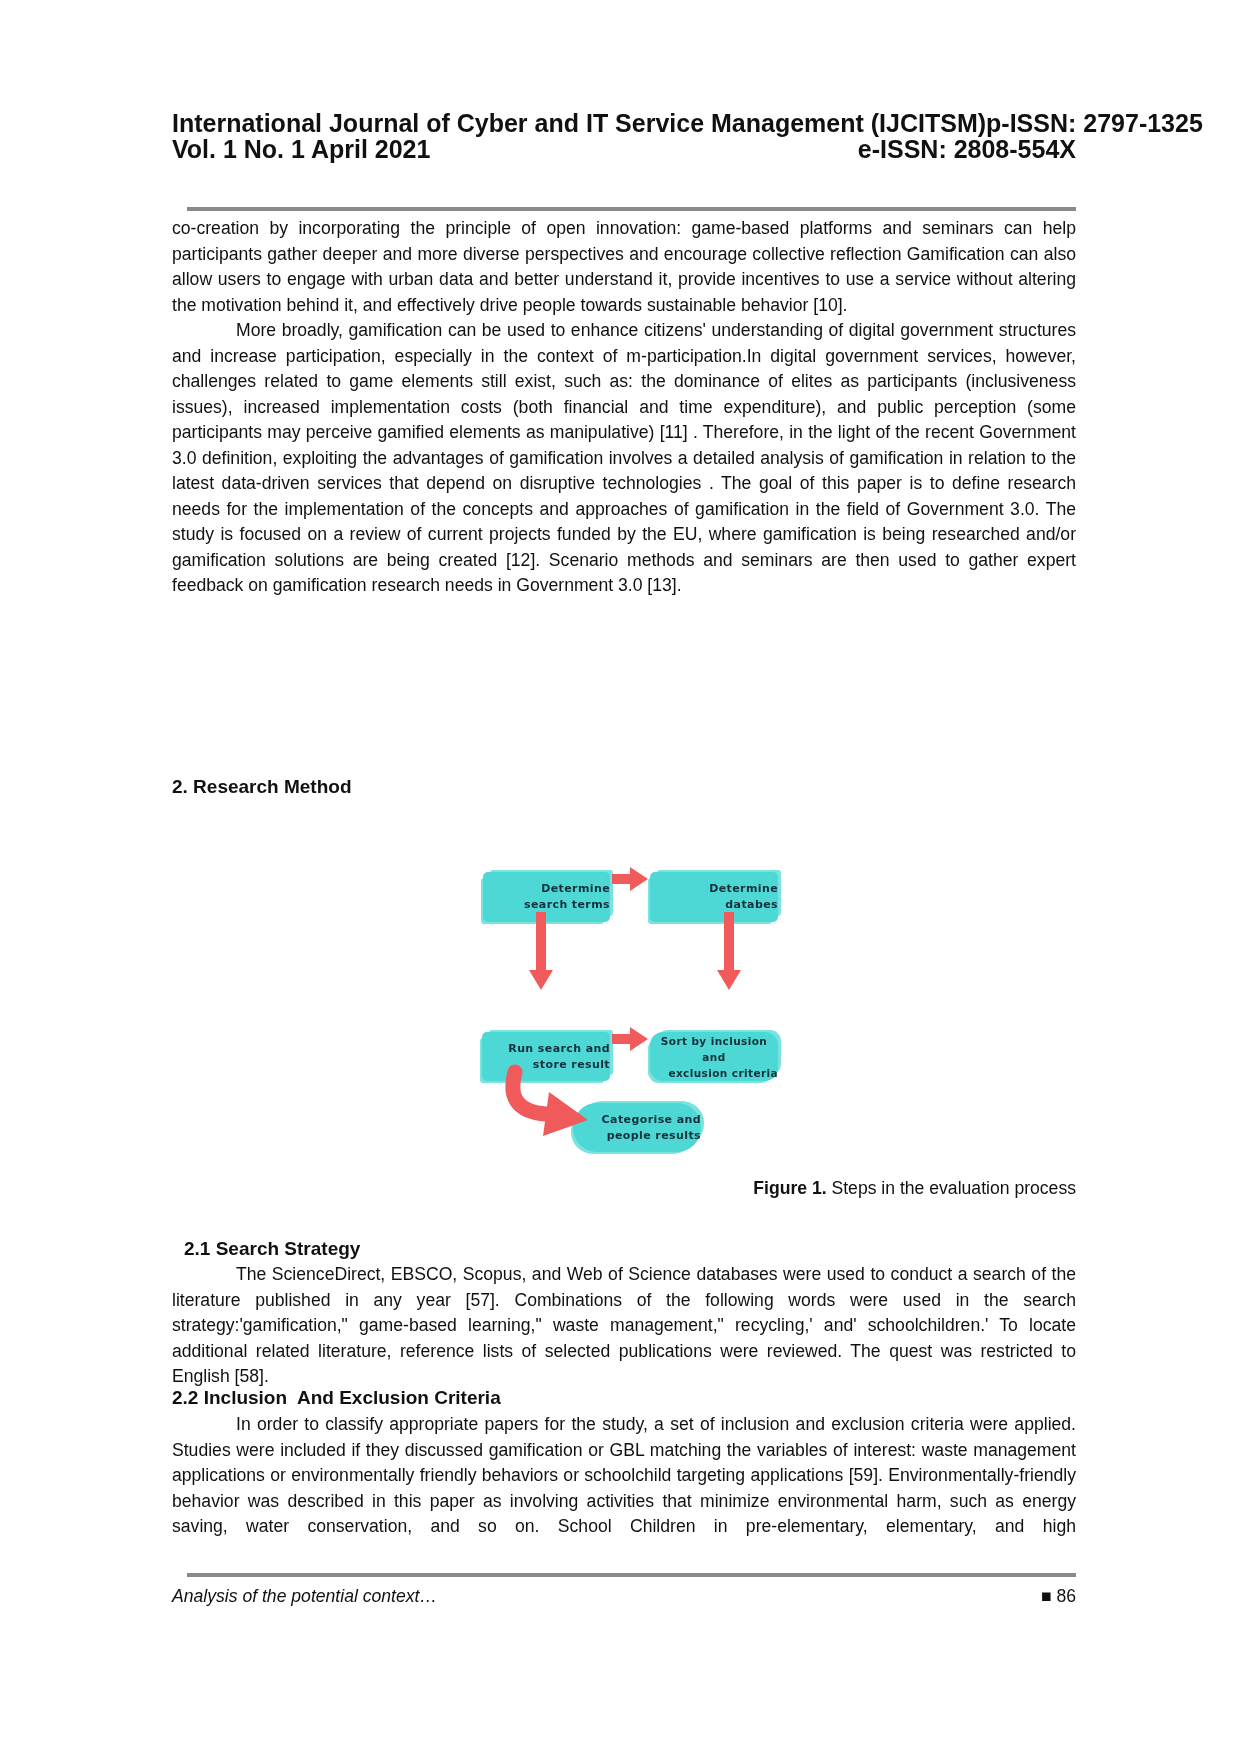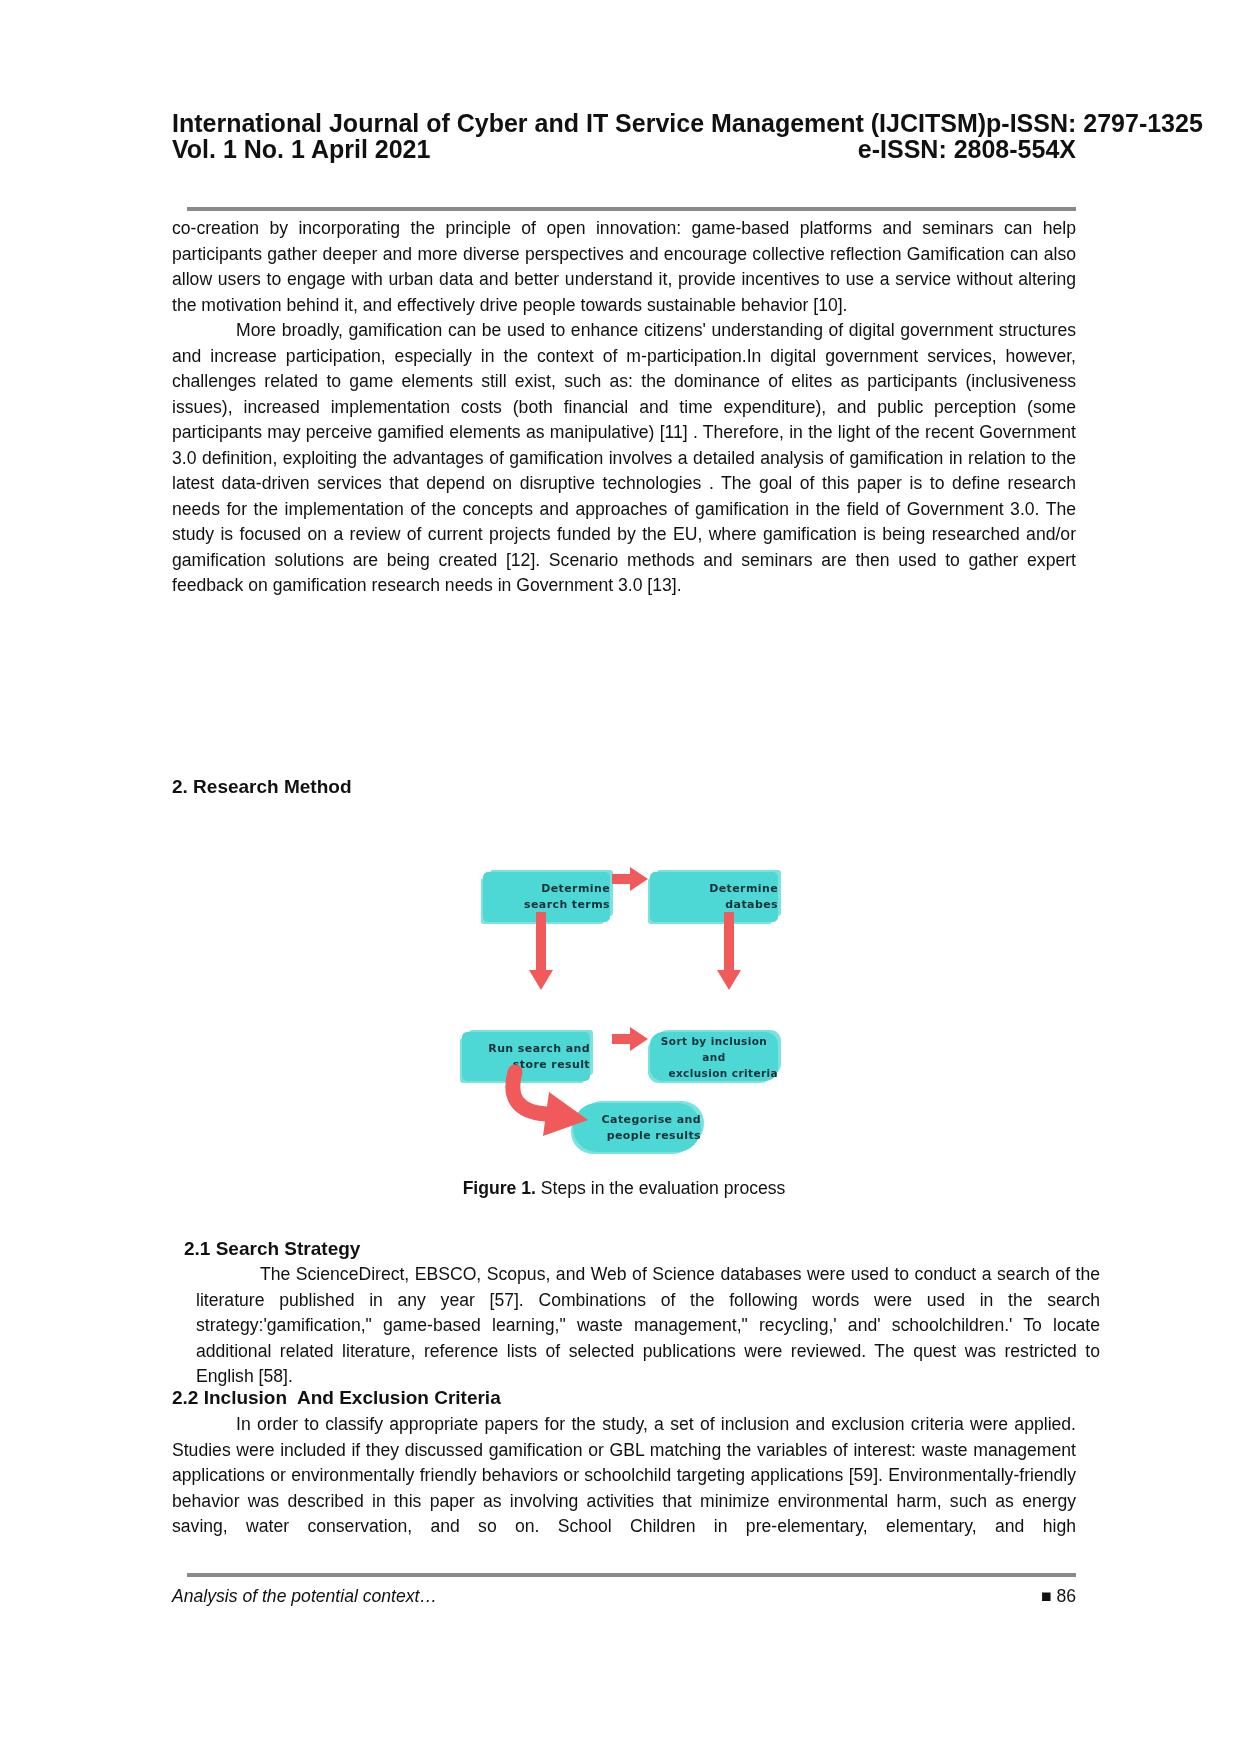--- a/index.html
+++ b/index.html
@@ -36,43 +36,43 @@
     font-size:19px;font-weight:bold;margin:0;
     white-space:pre-wrap;
   }
   .h-method{top:776px;}
   .h-search{top:1238px;margin-left:12px;}
   .h-inclusion{top:1387px;}
   .para-abs{
     position:absolute;left:172px;width:904px;
     font-size:17.6px;line-height:25.5px;text-align:justify;margin:0;
   }
-  .p-search{top:1262px;margin-left:24px;}
+  .p-search{top:1262px;}
   .p-inclusion{top:1412px;text-align-last:justify;}
   
   .fig-box{
     position:absolute;
     background:#4ed8d5;
     border-radius:5px;
     box-shadow:5px -4px 0 -2px #7ae2df, -4px 4px 0 -2px #7ae2df;
     display:flex;flex-direction:column;align-items:flex-end;justify-content:center;
     color:#14303a;
     font-family:"DejaVu Sans", sans-serif;
     font-size:11px;font-weight:700;line-height:16px;
     letter-spacing:0.4px;text-align:center;margin-top:16px;
   }
   .fig-b1{left:483px;top:856px;width:127px;height:50px;}
   .fig-b2{left:650px;top:856px;width:128px;height:50px;}
-  .fig-b3{left:462px;top:1016px;width:128px;height:49px;}
+  .fig-b3{left:482px;top:1016px;width:128px;height:49px;}
   .fig-b4{left:650px;top:1016px;width:128px;height:49px;font-size:10.5px;border-radius:13px;}
   .fig-b5{left:573px;top:1087px;width:128px;height:49px;border-radius:24px;}
   .fig-arrows{position:absolute;left:460px;top:850px;width:340px;height:290px;}
   .caption{
     position:absolute;left:172px;top:1178px;width:904px;
-    font-size:17.6px;text-align:center;
+    font-size:17.6px;text-align:right;
   }
   .caption b{font-weight:bold;}
   
   .footer{
     position:absolute;left:172px;top:1586px;width:904px;
     display:flex;justify-content:space-between;align-items:baseline;
     font-size:17.6px;
   }
   .footer .running{font-style:italic;}
 </style>

